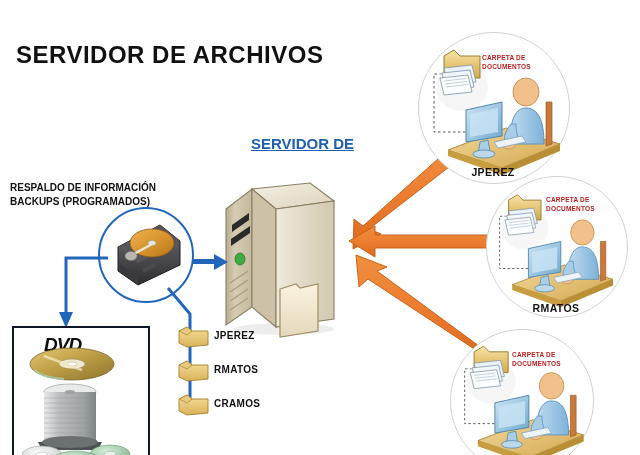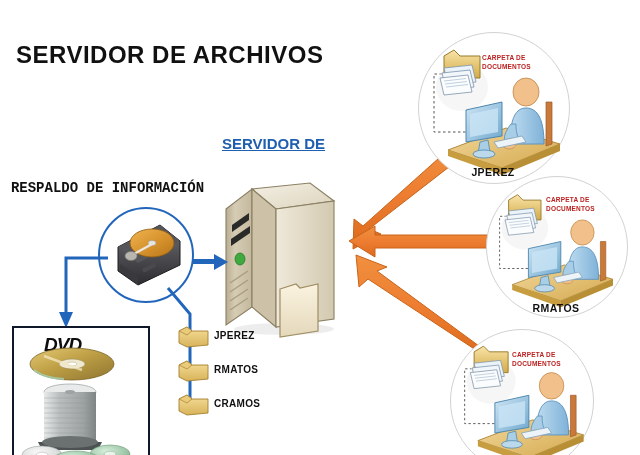--- a/index.html
+++ b/index.html
@@ -30,32 +30,30 @@
     line-height: 13.5px;
     color: #1a1a1a;
     letter-spacing: 0.2px;
   }
   #bullet-list div { white-space: nowrap; }
 
   
   #backup-heading {
     left: 10px; top: 157px;
     width: 195px;
-    text-align: center;
-    font-size: 14px; font-weight: bold;
+    font-size: 10px; font-weight: bold;
     line-height: 14px;
     color: #111;
-    font-family: Liberation Mono, monospace;
   }
 
   
   #server-label {
     left: 222px; top: 110px;
     width: 132px;
-    text-align: left;
+    text-align: right;
     font-size: 15px; font-weight: bold;
     line-height: 19px;
     color: #1F5FAF;
     text-decoration: underline;
   }
 
   
   #server-tower { left: 222px; top: 155px; width: 130px; height: 160px; }
 
   
@@ -116,20 +114,21 @@
 </head>
 <body>
 
 <div class="stage">
 
   <div class="abs" id="main-title">SERVIDOR DE ARCHIVOS</div>
 
 
   <div class="abs" id="backup-heading">
     <div>RESPALDO DE INFORMACIÓN</div>
+    <div>BACKUPS (PROGRAMADOS)</div>
   </div>
 
   <div class="abs" id="server-label">
     <div>SERVIDOR DE</div>
   </div>
 
   <div class="abs" id="server-tower">
     <svg width="130" height="160" viewBox="0 0 130 160">
       <defs>
         <linearGradient id="gFront" x1="0" y1="0" x2="1" y2="0">

